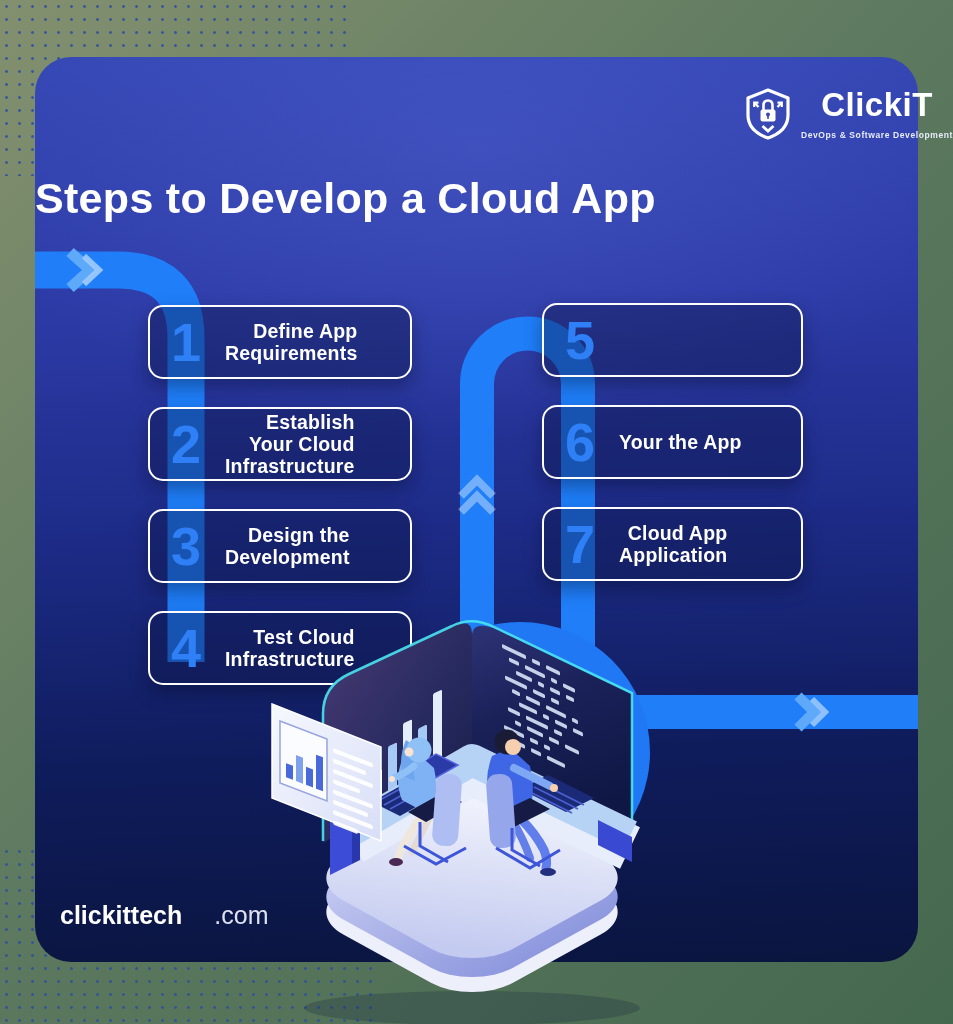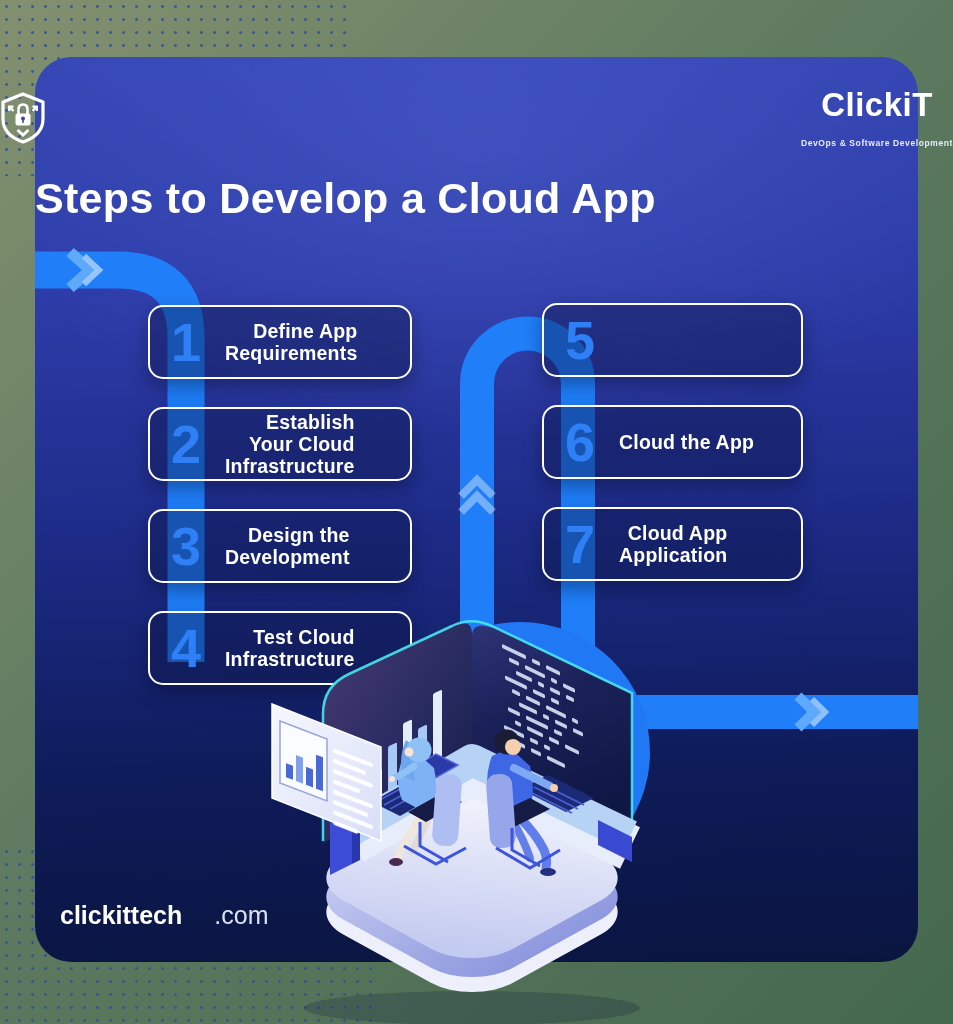--- a/index.html
+++ b/index.html
@@ -17,24 +17,24 @@
   #dots-bl{left:0;top:845px;width:380px;height:179px;}
   #card{
     position:absolute;z-index:1;left:35px;top:57px;width:883px;height:905px;border-radius:36px;
     background:
       radial-gradient(90% 50% at 50% 10%,rgba(95,115,225,.30),transparent 65%),
       linear-gradient(178deg,#3547B4 0%,#2C3AA6 28%,#1D2B87 52%,#0F1C5C 76%,#0A153F 100%);
   }
   #road-svg,#illu-svg{position:absolute;left:0;top:0;z-index:2;pointer-events:none;}
   #illu-svg{z-index:4;}
   .content{position:absolute;left:0;top:0;width:953px;height:1024px;z-index:3;}
-  .logo{position:absolute;left:0;right:0;top:88px;display:flex;justify-content:space-between;align-items:center;gap:10px;}
+  .logo{position:absolute;left:0;right:0;top:88px;display:flex;justify-content:flex-end;align-items:center;gap:10px;}
   .logo-text{display:flex;flex-direction:column;align-items:center;}
   .brand{color:#fff;font-size:33px;font-weight:700;letter-spacing:.5px;line-height:1;}
-  .tagline{color:#E8ECFA;font-size:8.5px;font-weight:700;letter-spacing:.6px;margin-top:17px;white-space:nowrap;}
+  .tagline{color:#E8ECFA;font-size:8.5px;font-weight:700;letter-spacing:.6px;margin-top:9px;white-space:nowrap;}
   .title{
     position:absolute;left:35px;width:883px;top:174px;text-align:left;
     color:#fff;font-size:43px;font-weight:800;letter-spacing:.3px;
   }
   .col{position:absolute;display:flex;flex-direction:column;gap:28px;}
   #col-left{left:148px;top:305px;width:264px;}
   #col-right{left:542px;top:303px;width:261px;}
   .step-box{
     height:74px;display:flex;align-items:center;box-sizing:border-box;
     border:2.5px solid #FDFDFF;border-radius:15px;
@@ -131,21 +131,21 @@
           <div class="step-label">Test Cloud
 Infrastructure</div>
         </div>
       </div>
     <div class="col" id="col-right">
         <div class="step-box">
           <div class="step-number">5</div>
         </div>
         <div class="step-box">
           <div class="step-number">6</div>
-          <div class="step-label">Cloud the App</div>
+          <div class="step-label">Your the App</div>
         </div>
         <div class="step-box">
           <div class="step-number">7</div>
           <div class="step-label">Cloud App
 Application</div>
         </div>
       </div>
 
     <div class="footer">
       <span class="bold">clickittech</span><span class="tld">.com</span>

